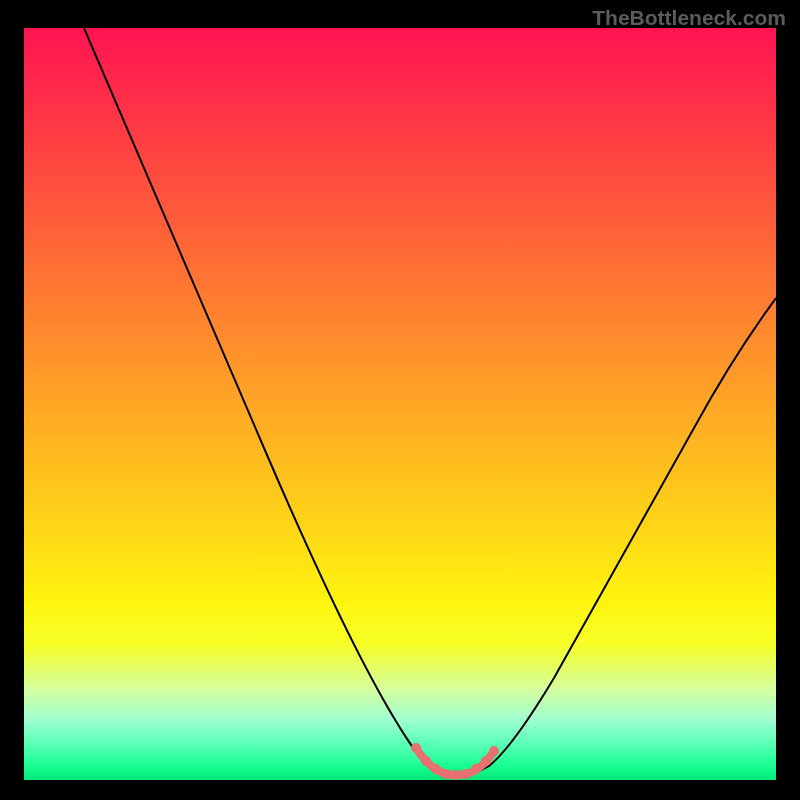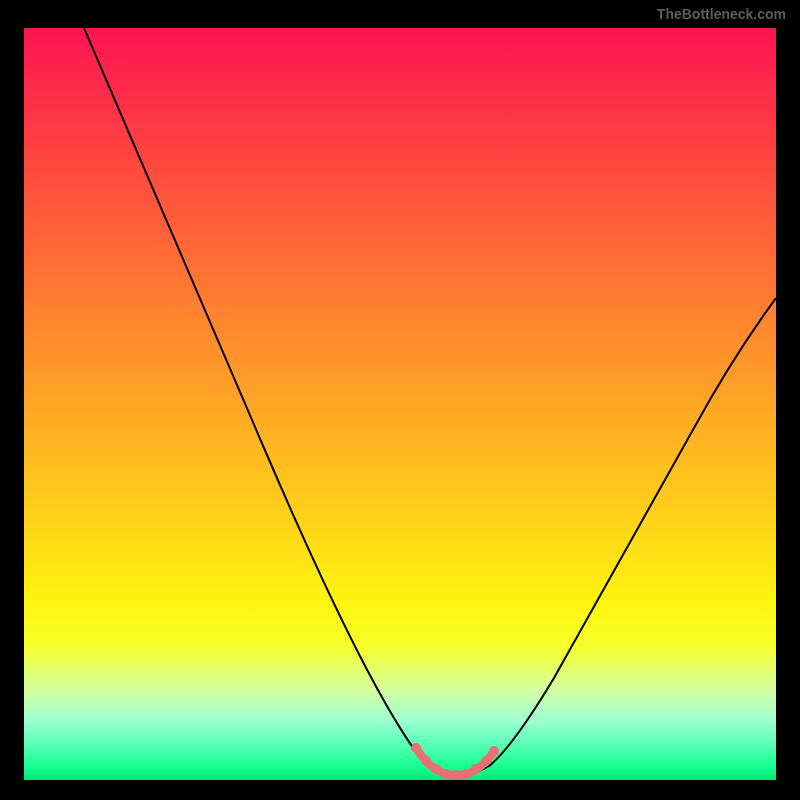--- a/index.html
+++ b/index.html
@@ -4,21 +4,21 @@
 <style>
   * { margin: 0; padding: 0; box-sizing: border-box; }
   html, body { width: 800px; height: 800px; overflow: hidden; }
   body { background: #000; position: relative; font-family: Arial, sans-serif; }
   
   .watermark {
     position: absolute;
     top: 6px;
     right: 14px;
     color: #5b5b5b;
-    font-size: 14px;
+    font-size: 21px;
     font-weight: bold;
     z-index: 10;
   }
   
   .plot-area {
     position: absolute;
     left: 24px;
     top: 28px;
     width: 752px;
     height: 752px;

